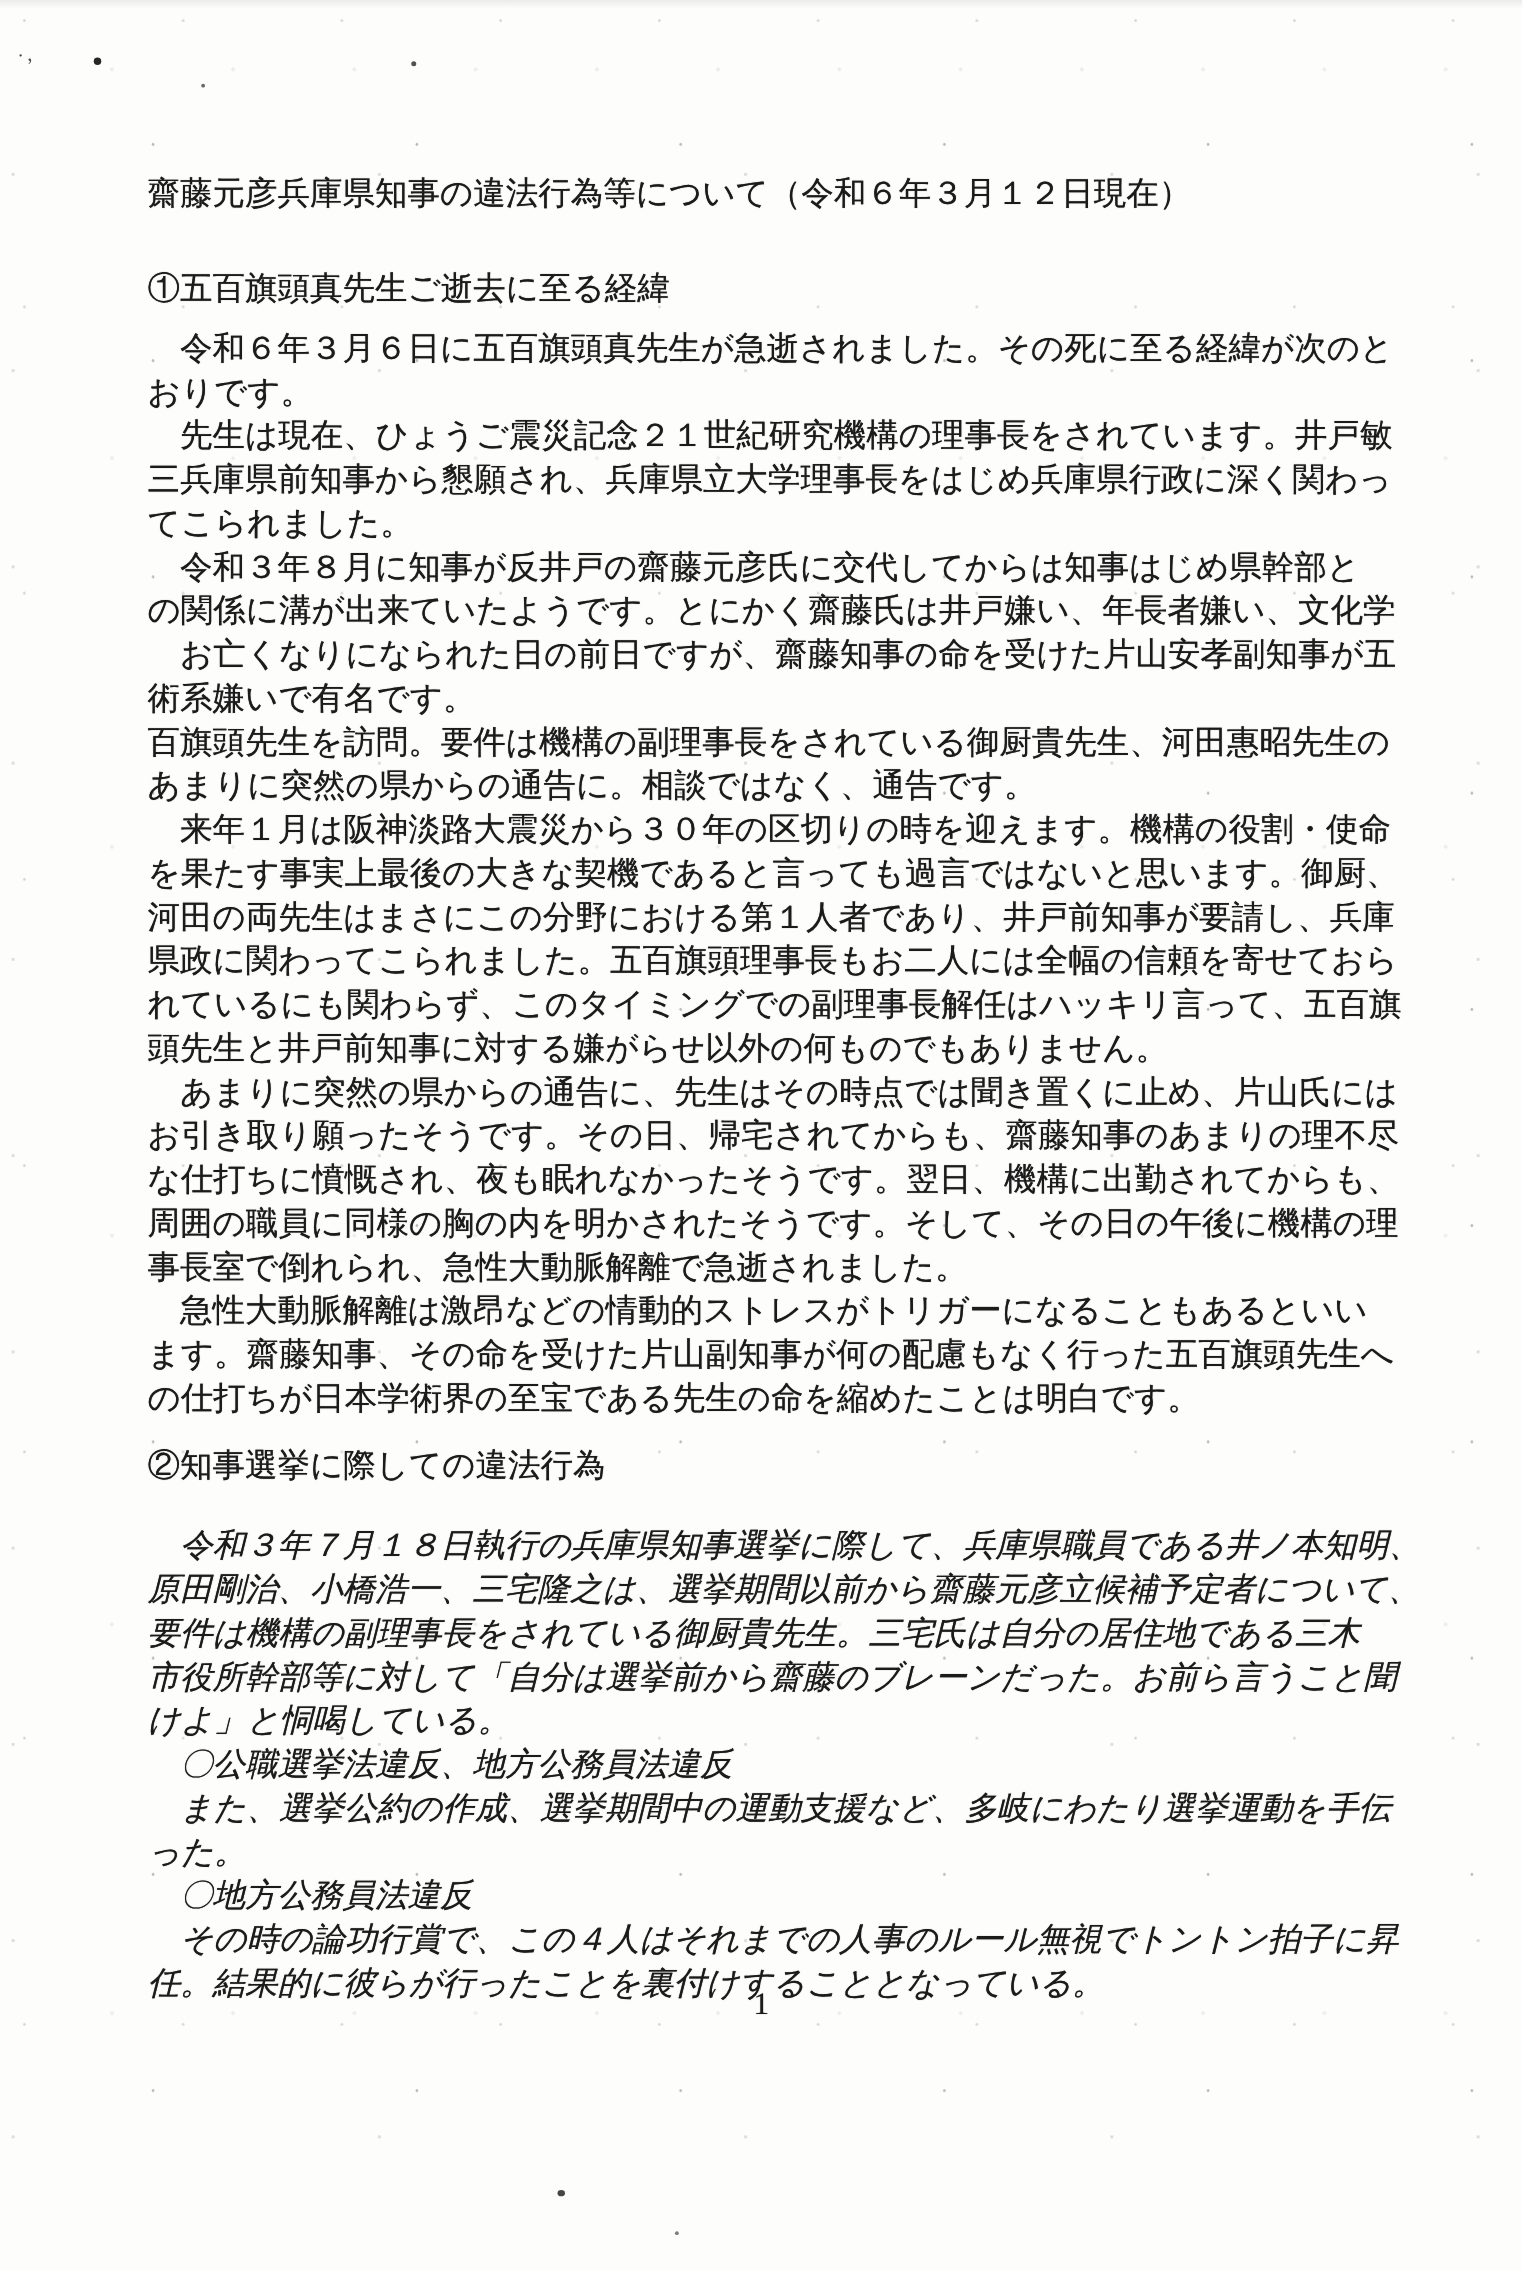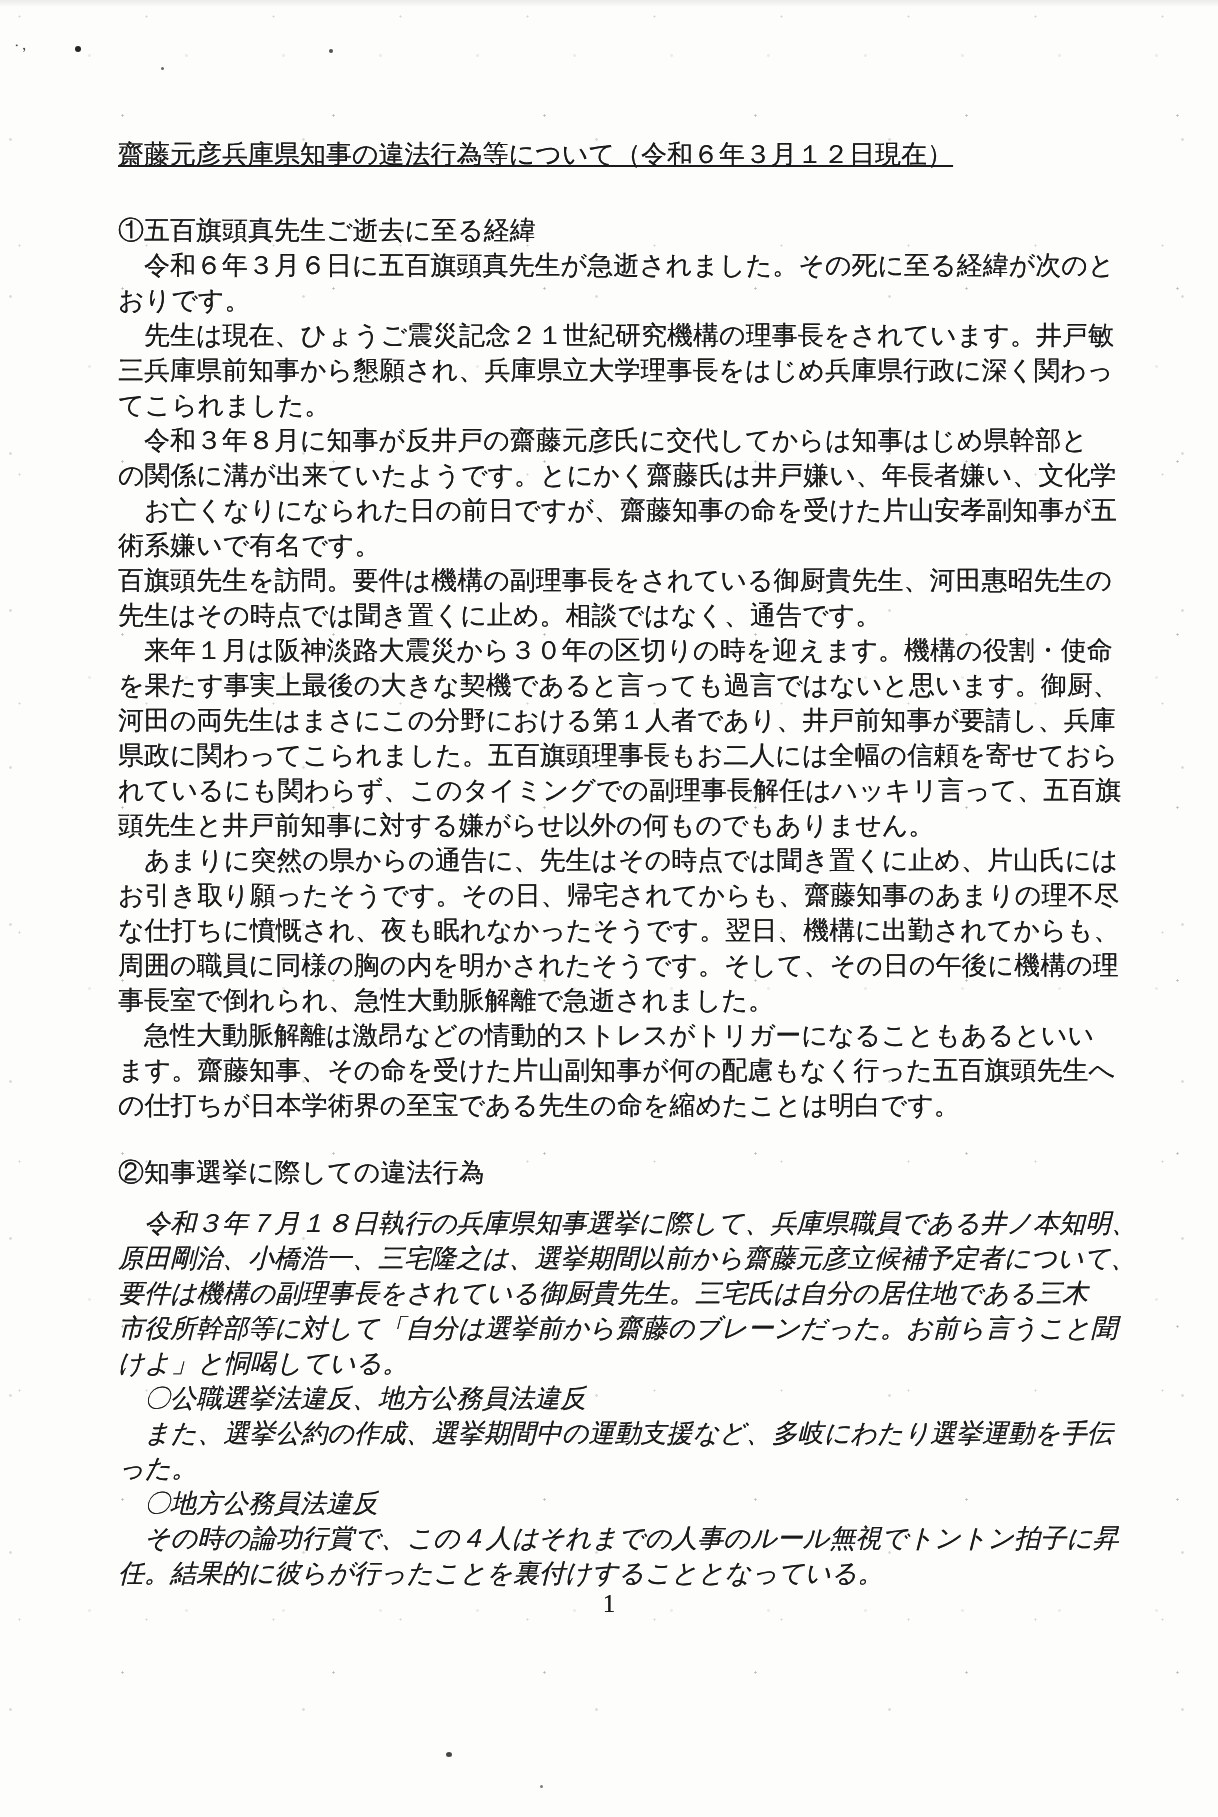--- a/index.html
+++ b/index.html
@@ -26,24 +26,24 @@
     background: linear-gradient(#ebebe9, rgba(253,253,252,0));
   }
   .txt {
     position: absolute;
     left: 118px;
     font-size: 26px;
     line-height: 35px;
     white-space: nowrap;
     text-shadow: 0 0 0.6px rgba(25,25,25,0.85);
   }
-  .doc-title { top: 137px; text-decoration: underline; }
+  .doc-title { top: 137px; }
   .heading-1 { top: 213px; }
   .heading-2 { top: 1155px; }
-  .lines { position: absolute; left: 118px; width: 1060px; }
+  .lines { position: absolute; left: 118px; width: 1060px; margin-top: 13px; }
   .lines-1 { top: 248px; }
   .lines-2 { top: 1206px; font-style: italic; }
   .lines > div {
     height: 35px;
     line-height: 35px;
     font-size: 26px;
     white-space: nowrap;
     text-shadow: 0 0 0.6px rgba(25,25,25,0.85);
   }
   .page-number {
@@ -86,21 +86,21 @@
       <div>　令和６年３月６日に五百旗頭真先生が急逝されました。その死に至る経緯が次のと</div>
       <div>おりです。</div>
       <div>　先生は現在、ひょうご震災記念２１世紀研究機構の理事長をされています。井戸敏</div>
       <div>三兵庫県前知事から懇願され、兵庫県立大学理事長をはじめ兵庫県行政に深く関わっ</div>
       <div>てこられました。</div>
       <div>　令和３年８月に知事が反井戸の齋藤元彦氏に交代してからは知事はじめ県幹部と</div>
       <div>の関係に溝が出来ていたようです。とにかく齋藤氏は井戸嫌い、年長者嫌い、文化学</div>
       <div>　お亡くなりになられた日の前日ですが、齋藤知事の命を受けた片山安孝副知事が五</div>
       <div>術系嫌いで有名です。</div>
       <div>百旗頭先生を訪問。要件は機構の副理事長をされている御厨貴先生、河田惠昭先生の</div>
-      <div>先生はその時点では聞き置くに止め。相談ではなく、通告です。</div>
+      <div>あまりに突然の県からの通告に。相談ではなく、通告です。</div>
       <div>　来年１月は阪神淡路大震災から３０年の区切りの時を迎えます。機構の役割・使命</div>
       <div>を果たす事実上最後の大きな契機であると言っても過言ではないと思います。御厨、</div>
       <div>河田の両先生はまさにこの分野における第１人者であり、井戸前知事が要請し、兵庫</div>
       <div>県政に関わってこられました。五百旗頭理事長もお二人には全幅の信頼を寄せておら</div>
       <div>れているにも関わらず、このタイミングでの副理事長解任はハッキリ言って、五百旗</div>
       <div>頭先生と井戸前知事に対する嫌がらせ以外の何ものでもありません。</div>
       <div>　あまりに突然の県からの通告に、先生はその時点では聞き置くに止め、片山氏には</div>
       <div>お引き取り願ったそうです。その日、帰宅されてからも、齋藤知事のあまりの理不尽</div>
       <div>な仕打ちに憤慨され、夜も眠れなかったそうです。翌日、機構に出勤されてからも、</div>
       <div>周囲の職員に同様の胸の内を明かされたそうです。そして、その日の午後に機構の理</div>

